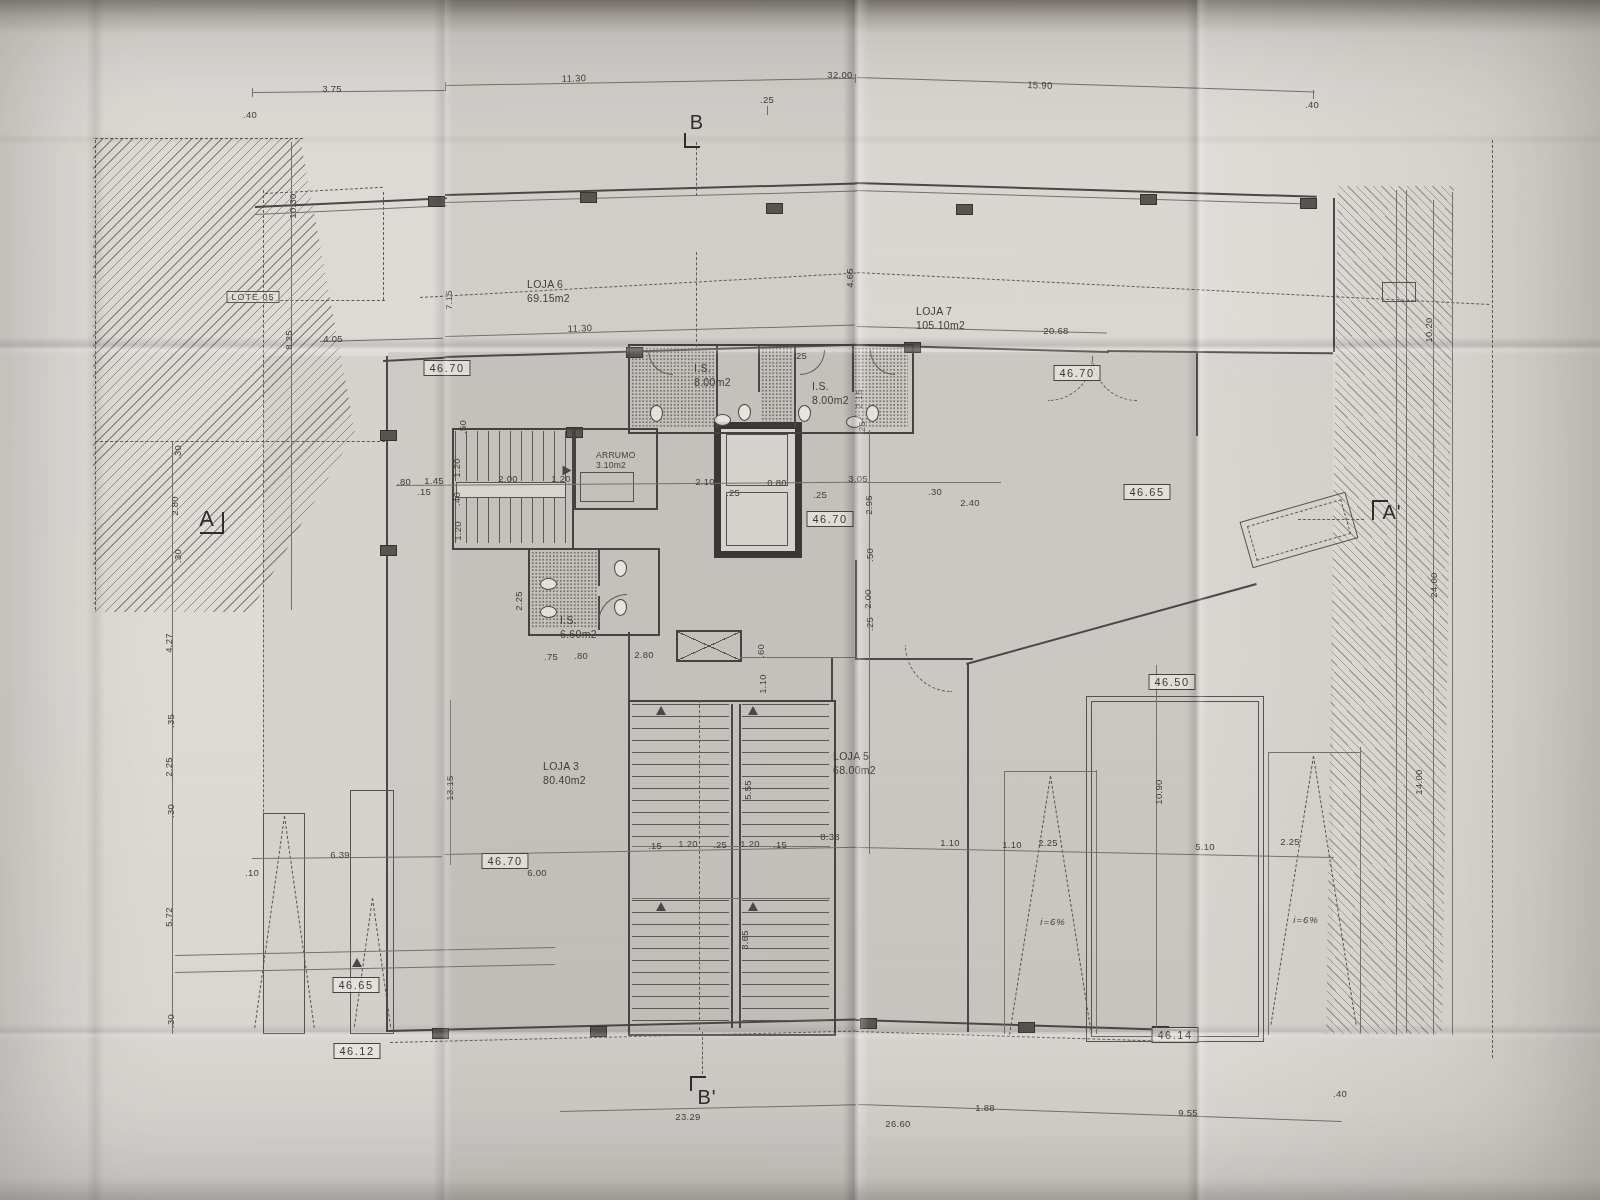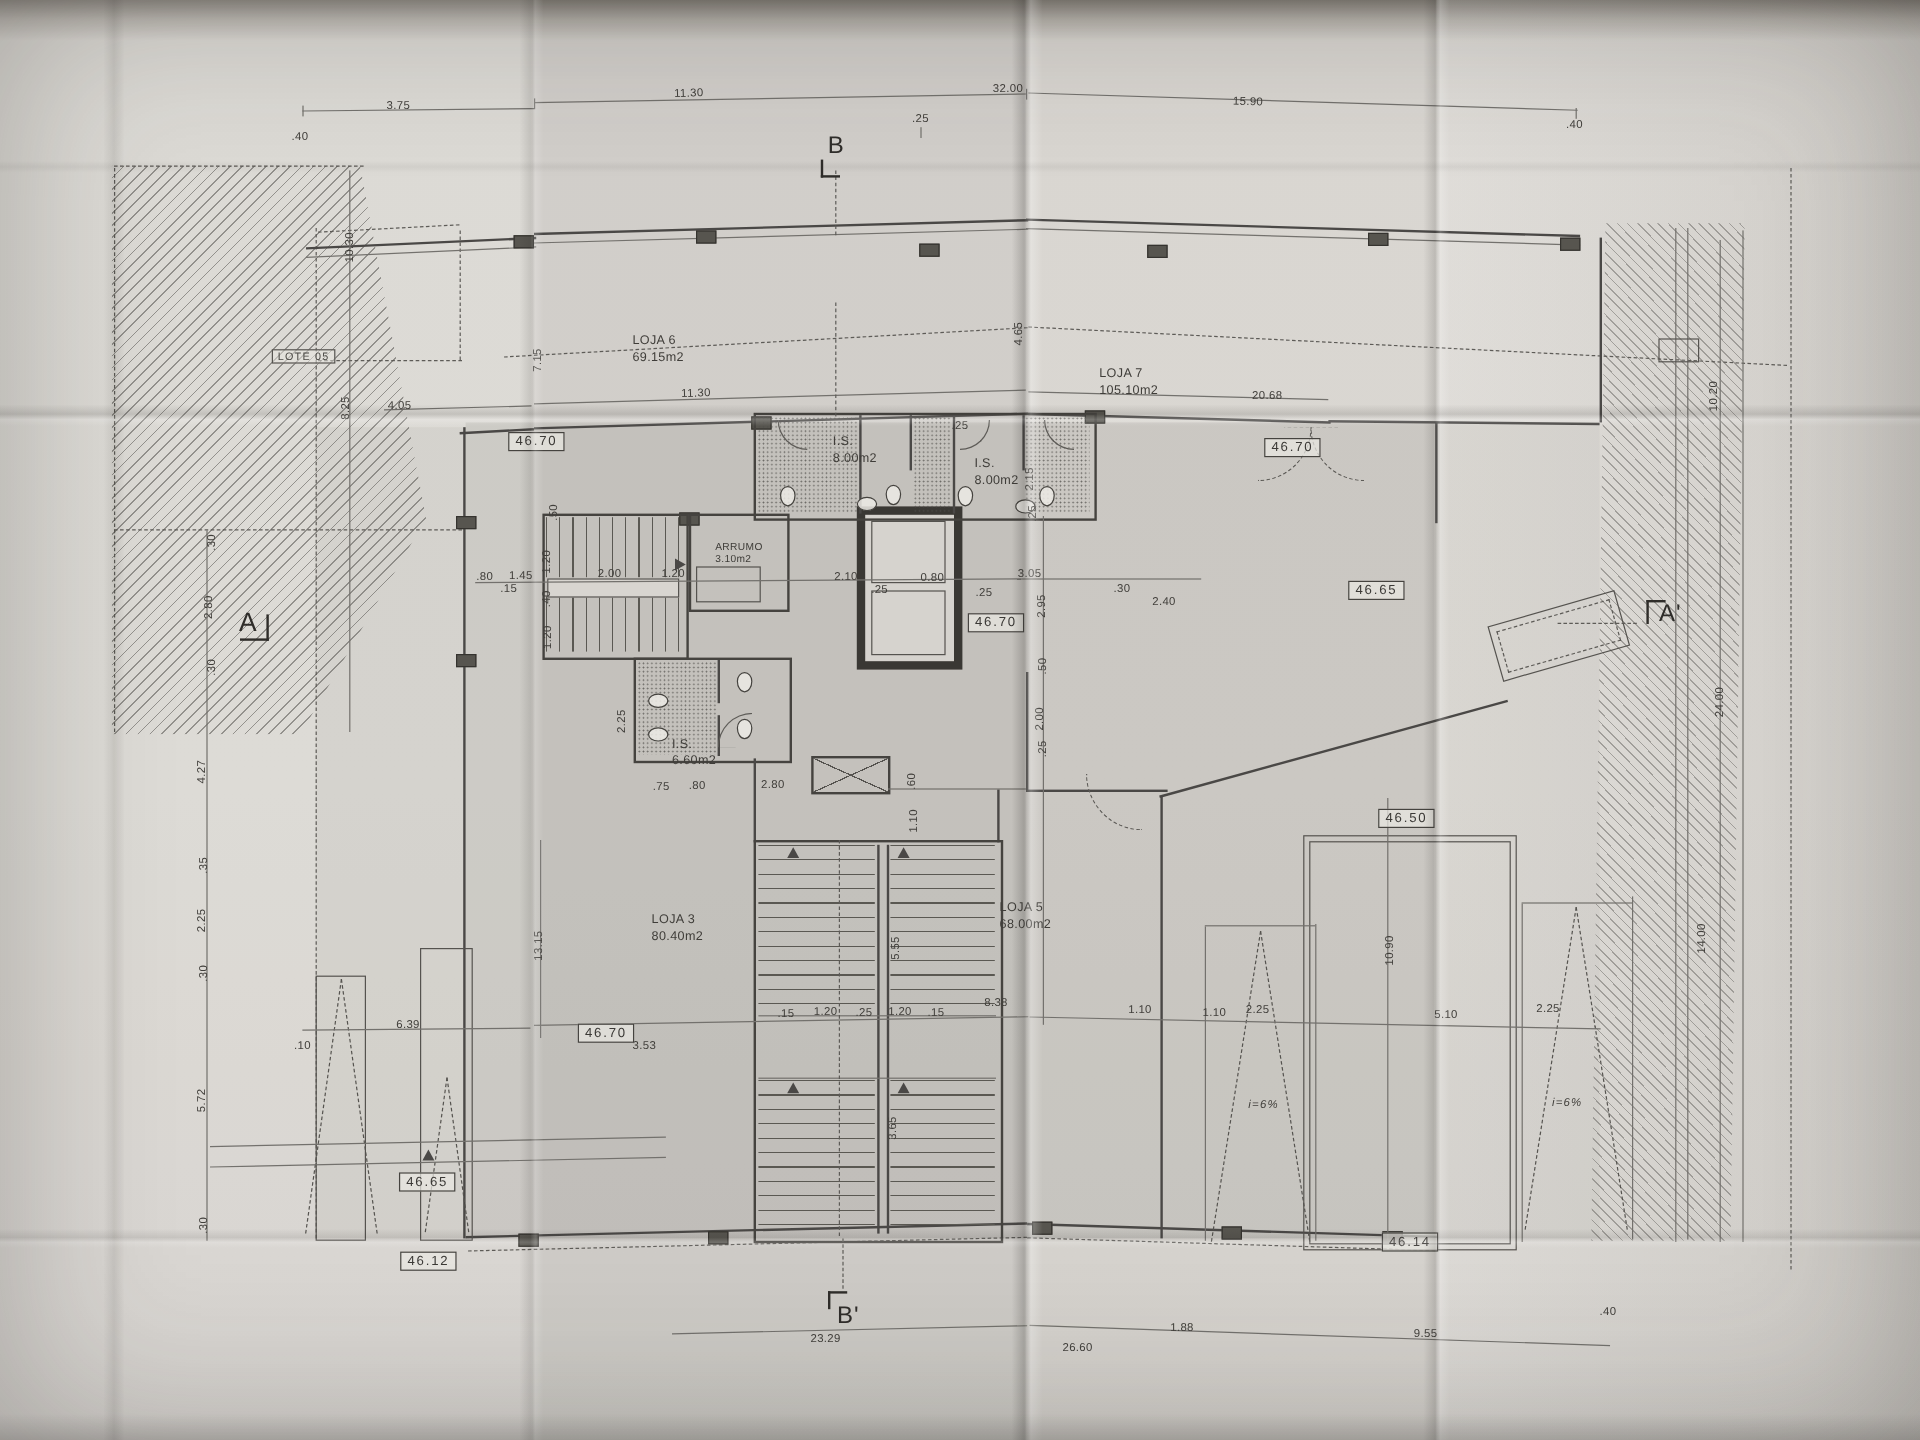--- a/index.html
+++ b/index.html
@@ -295,21 +295,21 @@
       <span class="lbl" style="left: 581px; top: 655px;">.80</span>
       <span class="lbl" style="left: 644px; top: 654px;">2.80</span>
       <span class="lbl" style="transform: translate(-50%, -50%) rotate(-90deg); left: 760px; top: 651px;">.60</span>
       <span class="lbl" style="transform: translate(-50%, -50%) rotate(-90deg); left: 762px; top: 684px;">1.10</span>
       <span class="lbl" style="transform: translate(-50%, -50%) rotate(-90deg); left: 449px; top: 788px;">13.15</span>
       <span class="lbl" style="transform: translate(-50%, -50%) rotate(-90deg); left: 747px; top: 790px;">5.55</span>
       <span class="lbl" style="transform: translate(-50%, -50%) rotate(-90deg); left: 744px; top: 940px;">3.65</span>
       <span class="lbl" style="transform: translate(-50%, -50%) rotate(-90deg); left: 1158px; top: 792px;">10.90</span>
       <span class="lbl" style="left: 252px; top: 872px;">.10</span>
       <span class="lbl" style="left: 340px; top: 854px;">6.39</span>
-      <span class="lbl" style="left: 537px; top: 872px;">3.53</span>
+      <span class="lbl" style="left: 537px; top: 872px;">6.00</span>
       <span class="lbl" style="left: 655px; top: 845px;">.15</span>
       <span class="lbl" style="left: 688px; top: 843px;">1.20</span>
       <span class="lbl" style="left: 720px; top: 844px;">.25</span>
       <span class="lbl" style="left: 750px; top: 843px;">1.20</span>
       <span class="lbl" style="left: 780px; top: 844px;">.15</span>
       <span class="lbl" style="left: 830px; top: 836px;">8.38</span>
       <span class="lbl" style="left: 950px; top: 842px;">1.10</span>
       <span class="lbl" style="left: 1012px; top: 844px;">1.10</span>
       <span class="lbl" style="left: 1048px; top: 842px;">2.25</span>
       <span class="lbl" style="left: 1205px; top: 846px;">5.10</span>

